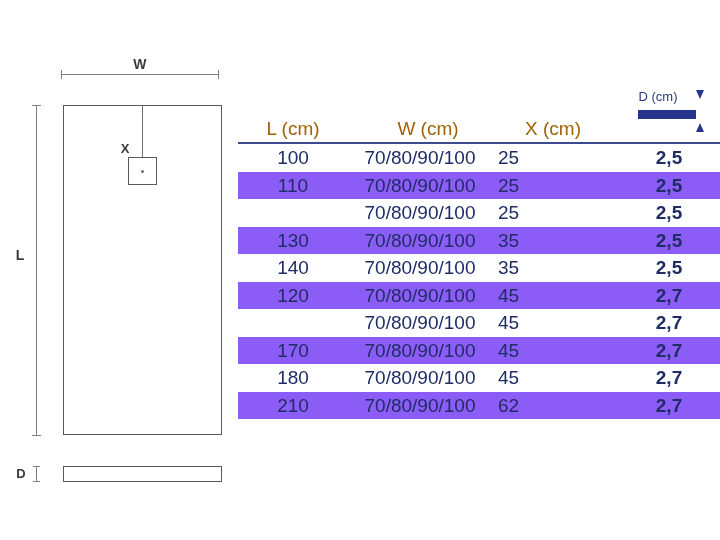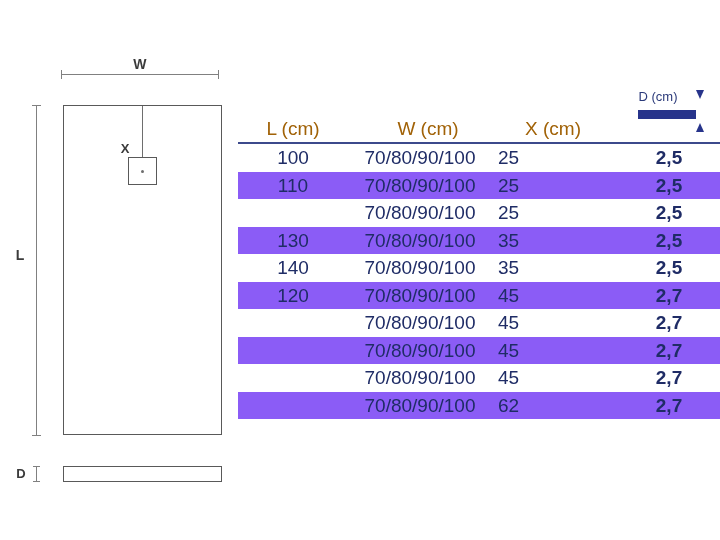--- a/index.html
+++ b/index.html
@@ -323,28 +323,31 @@
         <div class="td td-w">70/80/90/100</div>
         <div class="td td-x">45</div>
         <div class="td td-d">2,7</div>
       </div>
       <div class="trow">
         <div class="td td-w">70/80/90/100</div>
         <div class="td td-x">45</div>
         <div class="td td-d">2,7</div>
       </div>
       <div class="trow alt">
+        <div class="td td-l">170</div>
         <div class="td td-w">70/80/90/100</div>
         <div class="td td-x">45</div>
         <div class="td td-d">2,7</div>
       </div>
       <div class="trow">
+        <div class="td td-l">180</div>
         <div class="td td-w">70/80/90/100</div>
         <div class="td td-x">45</div>
         <div class="td td-d">2,7</div>
       </div>
       <div class="trow alt">
+        <div class="td td-l">210</div>
         <div class="td td-w">70/80/90/100</div>
         <div class="td td-x">62</div>
         <div class="td td-d">2,7</div>
       </div>
     </div>
 </div>
 
 </body></html>

